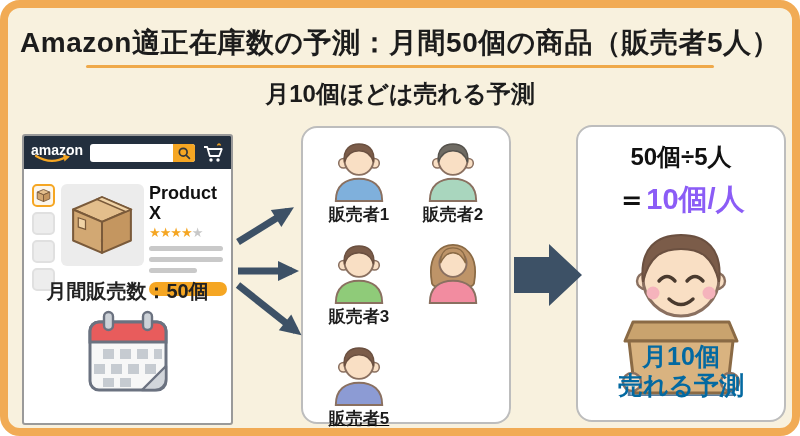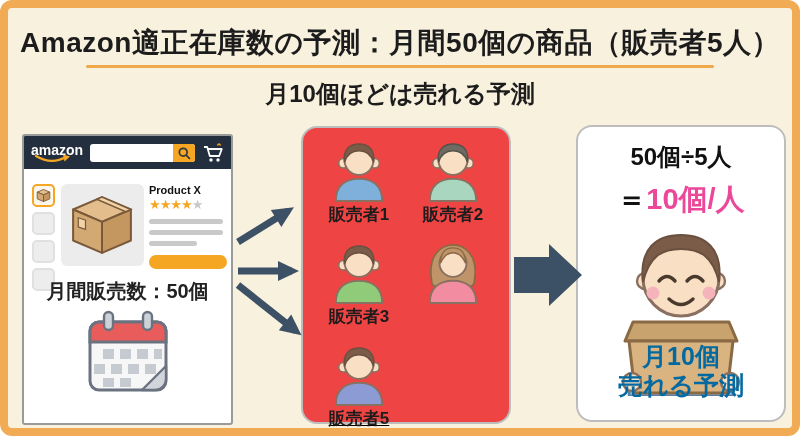--- a/index.html
+++ b/index.html
@@ -1,19 +1,19 @@
 <!DOCTYPE html>
 <html><head>
 <meta charset="utf-8">
 <style>
   * { margin:0; padding:0; box-sizing:border-box; }
   html,body { width:800px; height:436px; background:#fff;
     font-family:"Liberation Sans","DejaVu Sans",sans-serif; }
   .frame { position:absolute; left:0; top:0; width:800px; height:436px;
-    border:8px solid #F1AB55; border-radius:12px; background:#F8F1DE; overflow:hidden; }
+    border:8px solid #F1AB55; border-radius:20px; background:#F8F1DE; overflow:hidden; }
 
   .title { position:absolute; left:0; top:16px; width:784px; text-align:center;
     font-size:28px; font-weight:700; color:#1c1c1c; letter-spacing:0.5px; }
   .divider { position:absolute; left:78px; top:57px; width:628px; height:3px;
     background:#EFA94A; border-radius:2px; }
   .subtitle { position:absolute; left:0; top:70px; width:784px; text-align:center;
     font-size:24px; font-weight:700; color:#1c1c1c; }
 
   
   .amazon-panel { position:absolute; left:14px; top:126px; width:211px; height:291px;
@@ -29,46 +29,46 @@
     background:#F5A623; border-radius:0 3px 3px 0; display:flex; align-items:center; justify-content:center; }
   .az-product { position:absolute; left:8px; top:48px; width:195px; display:flex; gap:5px; }
   .thumbs { display:flex; flex-direction:column; gap:5px; width:24px; }
   .thumb { width:23px; height:23px; background:#EDEDED; border:2px solid #E0E0E0;
     border-radius:5px; }
   .thumb.active { background:#FCF6EC; border-color:#F5A623; display:flex;
     align-items:center; justify-content:center; }
   .main-img { width:84px; height:82px; background:#ECECEC; border-radius:6px;
     display:flex; align-items:center; justify-content:center; }
   .p-info { width:78px; display:flex; flex-direction:column; }
-  .p-name { font-size:11px; font-weight:700; color:#111; line-height:1.1; }
+  .p-name { font-size:18px; font-weight:700; color:#111; line-height:1.1; }
   .p-stars { font-size:13px; letter-spacing:-1px; line-height:1.2; margin-top:1px; }
   .st-f { color:#F5A623; } .st-e { color:#C8C8C8; }
   .bar { height:5px; background:#C9C9C9; border-radius:3px; margin-top:6px; }
   .b1 { width:74px; } .b2 { width:74px; } .b3 { width:48px; }
   .cta { width:78px; height:14px; background:#F5A623; border-radius:8px; margin-top:9px; }
   .sales { position:absolute; left:0; top:142px; width:100%; text-align:center;
     font-size:20px; font-weight:700; color:#222; }
   .cal-wrap { position:absolute; left:0; top:172px; width:100%; text-align:center; }
 
   
   .sellers-panel { position:absolute; left:293px; top:118px; width:210px; height:298px;
-    background:#ef4444; border:2px solid #bdbdbd; border-radius:16px; }
+    background:#ffffff; border:2px solid #bdbdbd; border-radius:16px; }
   .seller { position:absolute; width:92px; text-align:center; }
   .s1 { left:10px; top:12px; } .s2 { left:104px; top:12px; }
   .s3 { left:10px; top:114px; } .s4 { left:104px; top:114px; }
   .s5 { left:10px; top:216px;text-decoration:underline; }
   .seller-label { font-size:17px; font-weight:700; color:#1c1c1c; line-height:1.05; }
   .seller-sublabel { font-size:15px; font-weight:700; color:#1c1c1c; line-height:1.1; }
 
   
   .result-panel { position:absolute; left:568px; top:117px; width:210px; height:297px;
     background:#fff; border:2px solid #bdbdbd; border-radius:16px; text-align:center; overflow:hidden; }
   .formula1 { margin-top:14px; font-size:24px; font-weight:700; color:#111; }
   .formula2 { margin-top:7px; font-size:29px; font-weight:700; color:#111; }
-  .formula2 .red { color:#ec4899; }
+  .formula2 .red { color:#8b5cf6; }
   .person-wrap { position:relative; width:160px; height:172px; margin:4px auto 0; }
   .box-label { position:absolute; left:0; top:118px; width:100%; text-align:center;
     font-size:25px; font-weight:700; color:#0369a1; line-height:1.15; }
 
   .arrows { position:absolute; left:0; top:0; width:800px; height:436px; pointer-events:none; }
 </style>
 </head>
 <body>
 
 <div class="frame">

